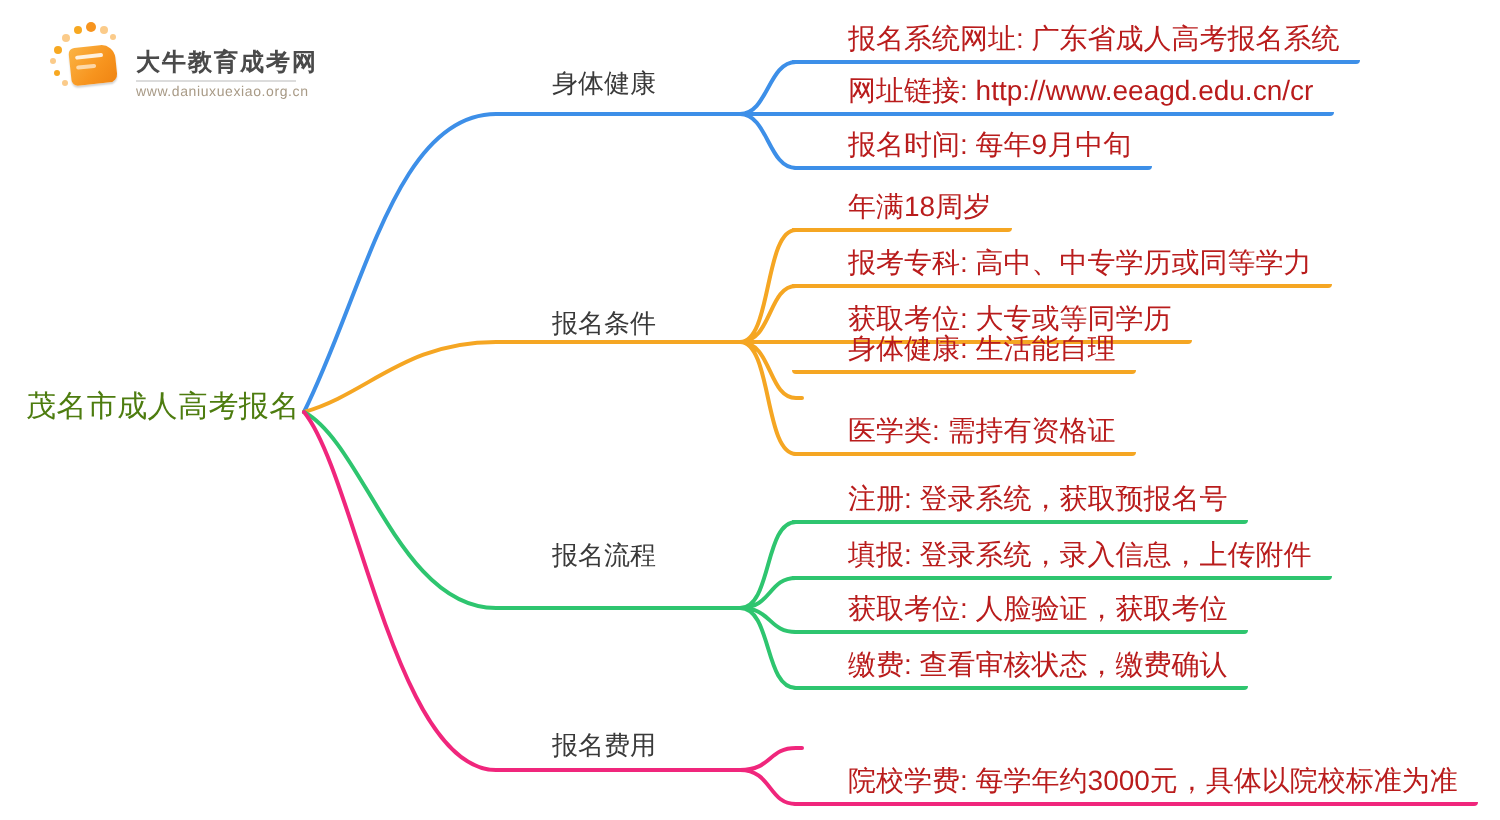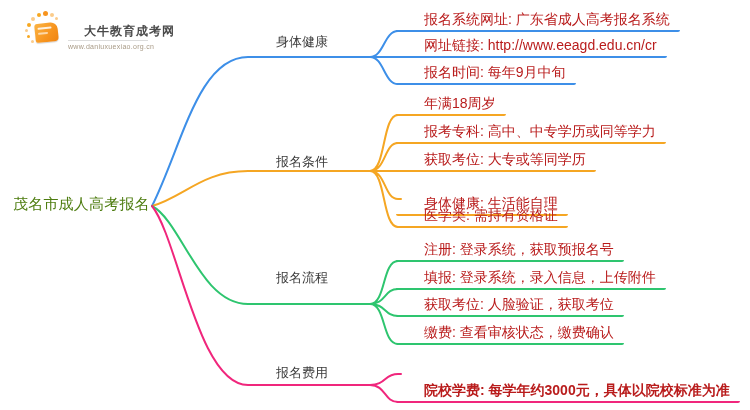--- a/index.html
+++ b/index.html
@@ -28,21 +28,21 @@
     background:linear-gradient(135deg,#fbb445 0%,#f7941e 60%,#ef8412 100%);
     transform:rotate(-6deg);box-shadow:0 1px 1px rgba(0,0,0,.18);
   }
   .logo-book:before{
     content:"";position:absolute;left:3px;top:4px;width:14px;height:2px;background:#fff;opacity:.85;border-radius:2px;
   }
   .logo-book:after{
     content:"";position:absolute;left:3px;top:9px;width:10px;height:2px;background:#fff;opacity:.6;border-radius:2px;
   }
   .dot{position:absolute;border-radius:50%;}
-  .logo-title{position:absolute;left:44px;top:11px;font-size:12px;font-weight:bold;color:#4a4a4a;letter-spacing:1px;white-space:nowrap;margin-left:16px;}
+  .logo-title{position:absolute;left:44px;top:11px;font-size:12px;font-weight:bold;color:#4a4a4a;letter-spacing:1px;white-space:nowrap;}
   .logo-divider{position:absolute;left:44px;top:28px;width:80px;height:1px;background:#dcdcdc;}
   .logo-url{position:absolute;left:44px;top:31px;font-size:7px;color:#a89a86;letter-spacing:.3px;white-space:nowrap;}
 </style>
 </head>
 <body>
 
 <div class="stage">
 
   <svg class="connectors" viewBox="0 0 750 410">
     <path fill="none" stroke="#3D8FE8" stroke-width="2" stroke-linecap="round" d="M152,206 C182,146 198,57 248,57 L370,57
@@ -90,23 +90,23 @@
   <div class="branch-label" style="top:270px">报名流程</div>
   <div class="branch-label" style="top:365px">报名费用</div>
 
   <div class="child" style="top: 10px; border-bottom-color: rgb(61, 143, 232);">报名系统网址: 广东省成人高考报名系统</div>
   <div class="child" style="top: 36px; border-bottom-color: rgb(61, 143, 232);">网址链接: http://www.eeagd.edu.cn/cr</div>
   <div class="child" style="top: 63px; border-bottom-color: rgb(61, 143, 232);">报名时间: 每年9月中旬</div>
 
   <div class="child" style="top: 94px; border-bottom-color: rgb(245, 166, 35);">年满18周岁</div>
   <div class="child" style="top: 122px; border-bottom-color: rgb(245, 166, 35);">报考专科: 高中、中专学历或同等学力</div>
   <div class="child" style="top: 150px; border-bottom-color: rgb(245, 166, 35);">获取考位: 大专或等同学历</div>
-  <div class="child" style="top: 194px; border-bottom-color: rgb(245, 166, 35);">身体健康: 生活能自理</div>
+  <div class="child" style="top: 165px; border-bottom-color: rgb(245, 166, 35);">身体健康: 生活能自理</div>
   <div class="child" style="top: 206px; border-bottom-color: rgb(245, 166, 35);">医学类: 需持有资格证</div>
 
   <div class="child" style="top: 240px; border-bottom-color: rgb(46, 197, 111);">注册: 登录系统，获取预报名号</div>
   <div class="child" style="top: 268px; border-bottom-color: rgb(46, 197, 111);">填报: 登录系统，录入信息，上传附件</div>
   <div class="child" style="top: 295px; border-bottom-color: rgb(46, 197, 111);">获取考位: 人脸验证，获取考位</div>
   <div class="child" style="top: 323px; border-bottom-color: rgb(46, 197, 111);">缴费: 查看审核状态，缴费确认</div>
 
-  <div class="child" style="top: 381px; border-bottom-color: rgb(240, 38, 124); font-weight: bold;">院校学费: 每学年约3000元，具体以院校标准为准</div>
+  <div class="child" style="top: 381px; border-bottom-color: rgb(240, 38, 124);">院校学费: 每学年约3000元，具体以院校标准为准</div>
 
 </div>
 
 </body></html>

